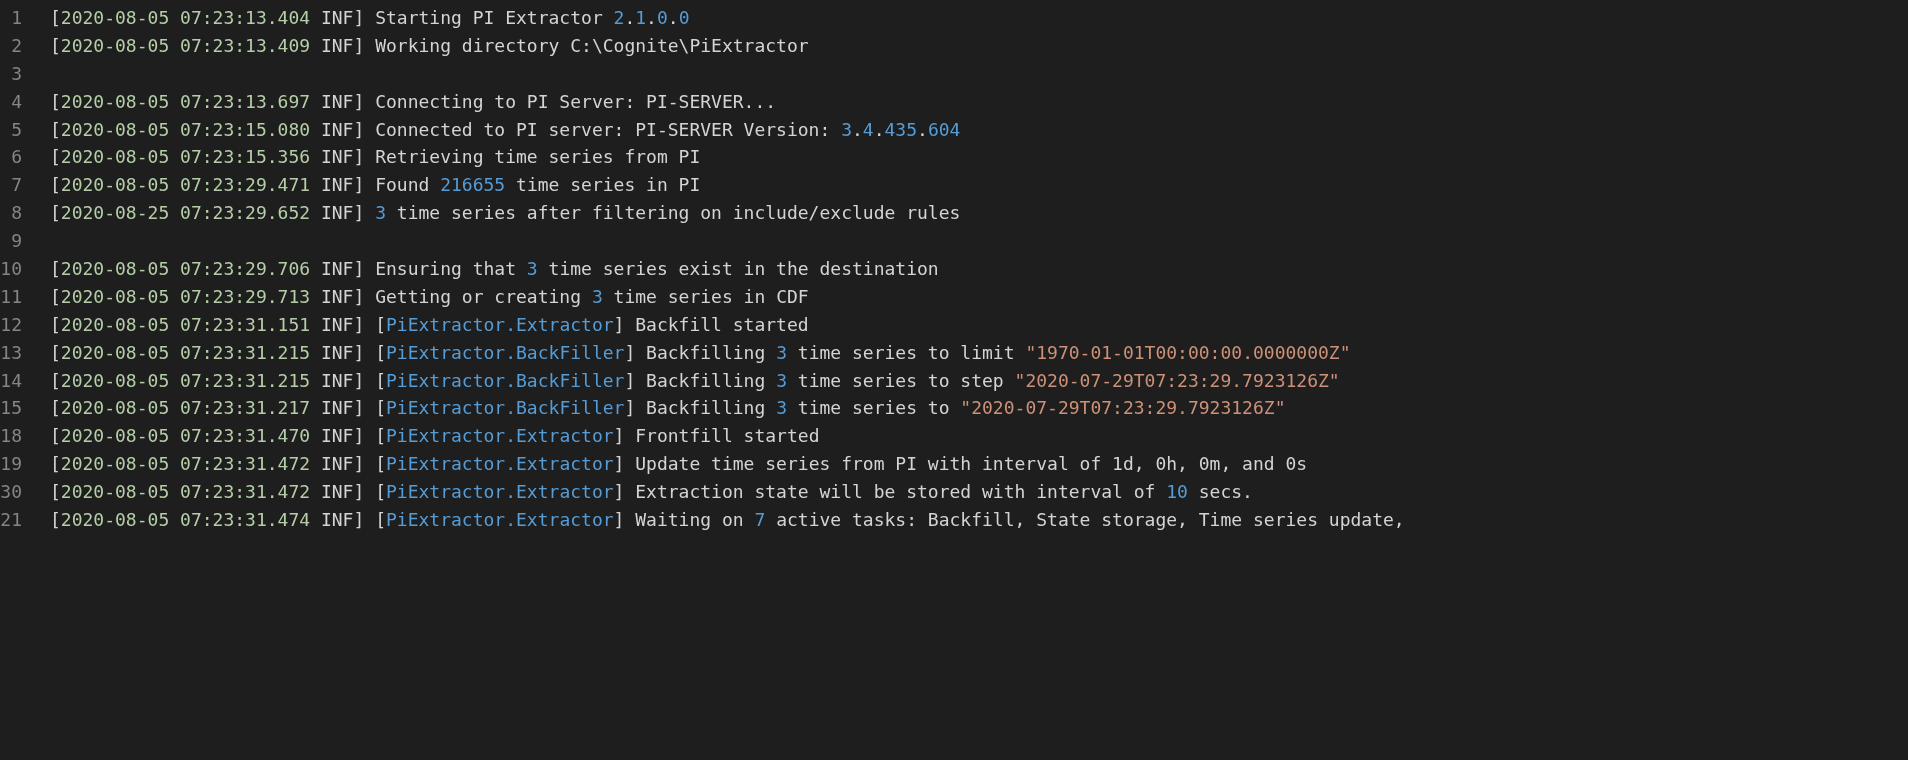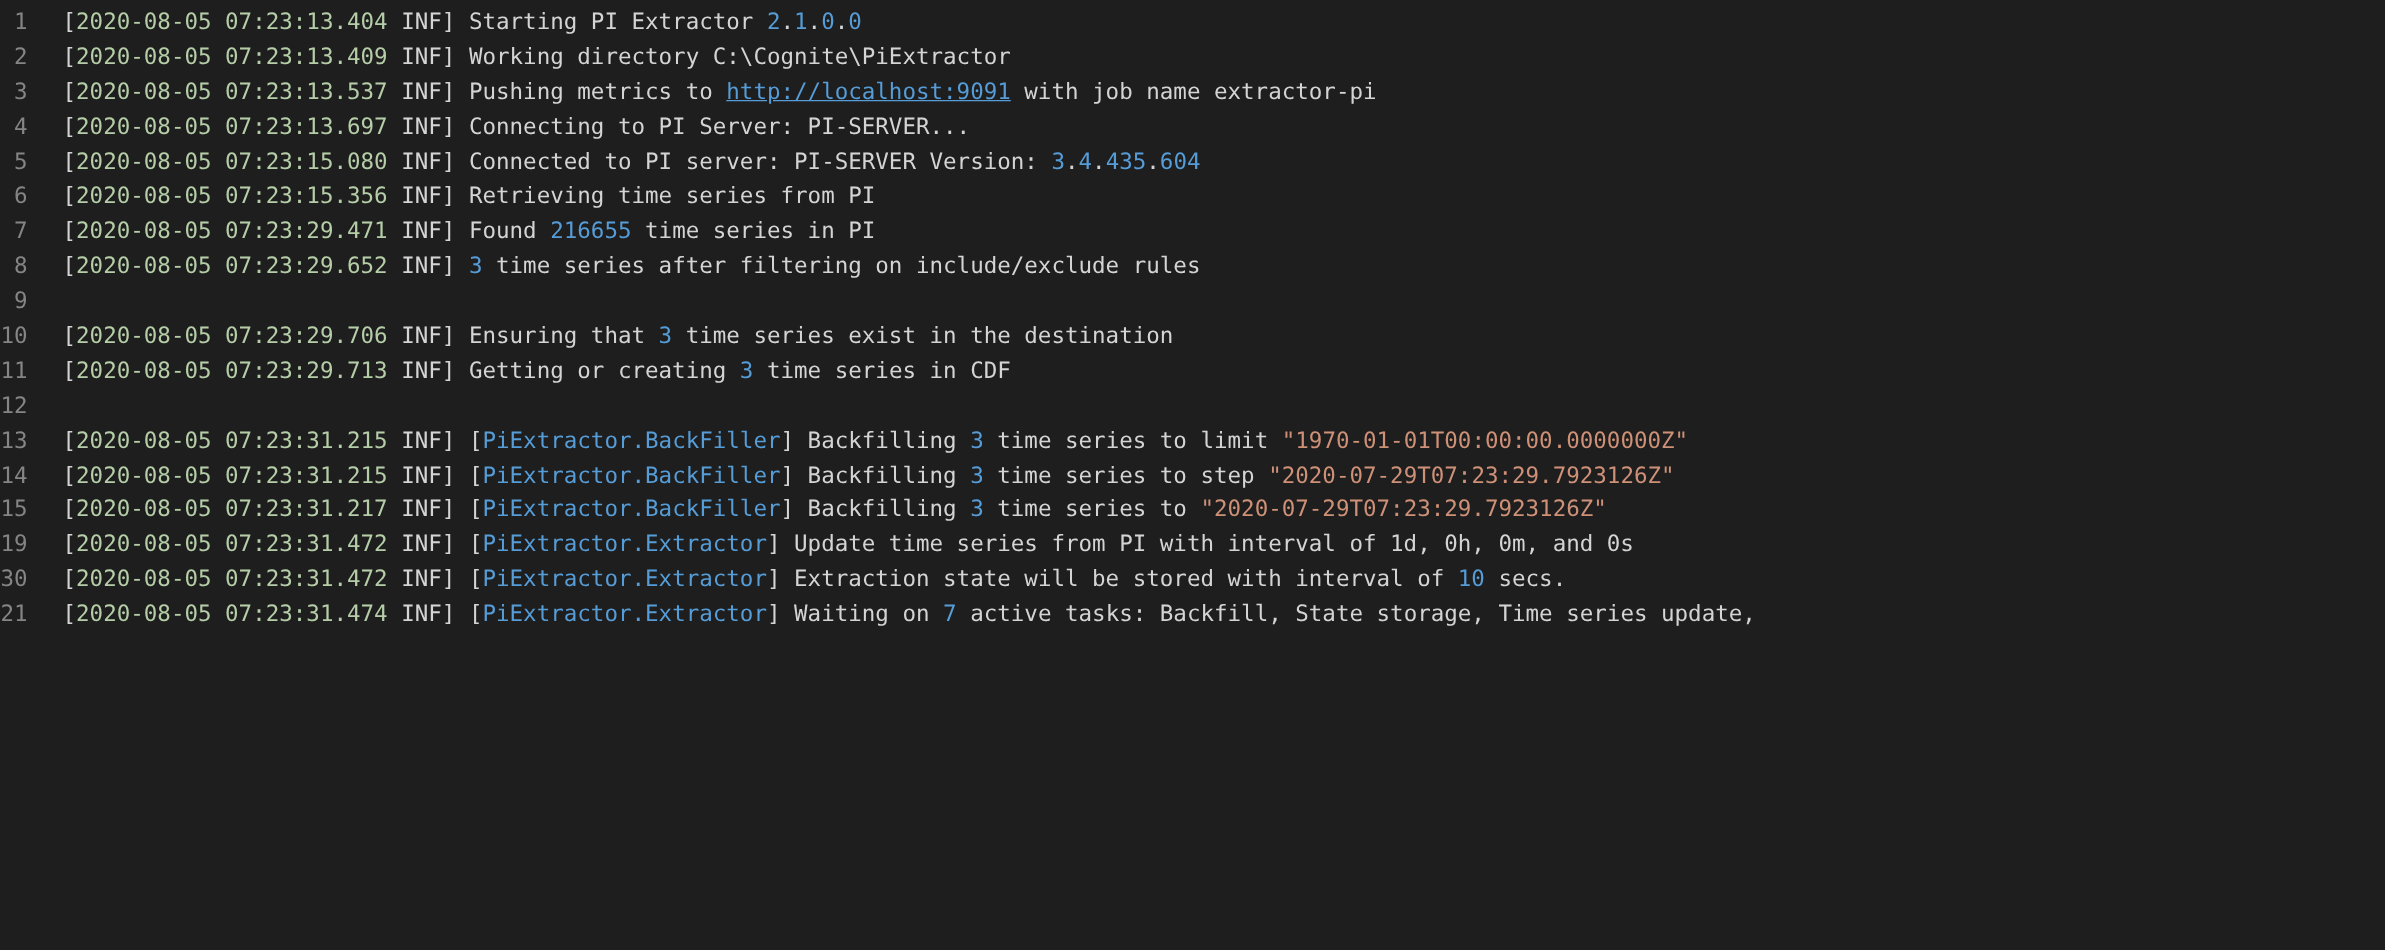--- a/index.html
+++ b/index.html
@@ -44,67 +44,71 @@
     <div class="line">
       <span class="gutter">1</span>
       <span class="content"><span class="bracket">[</span><span class="ts">2020-08-05 07:23:13.404</span><span class="bracket"> </span><span class="level">INF</span><span class="bracket">] </span><span class="text">Starting PI Extractor </span><span class="num">2</span><span class="text">.</span><span class="num">1</span><span class="text">.</span><span class="num">0</span><span class="text">.</span><span class="num">0</span></span>
     </div>
     <div class="line">
       <span class="gutter">2</span>
       <span class="content"><span class="bracket">[</span><span class="ts">2020-08-05 07:23:13.409</span><span class="bracket"> </span><span class="level">INF</span><span class="bracket">] </span><span class="text">Working directory C:\Cognite\PiExtractor</span></span>
     </div>
     <div class="line">
       <span class="gutter">3</span>
-      <span class="content"><span class="bracket">[</span><span class="ts">2020-08-05 07:23:13.537</span><span class="bracket"> </span><span class="level">INF</span><span class="bracket">] </span><span class="text">Pushing metrics to </span><span class="link">http://localhost:9091</span><span class="text"> with job name extractor-pi</span></span>
     </div>
     <div class="line">
       <span class="gutter">4</span>
       <span class="content"><span class="bracket">[</span><span class="ts">2020-08-05 07:23:13.697</span><span class="bracket"> </span><span class="level">INF</span><span class="bracket">] </span><span class="text">Connecting to PI Server: PI-SERVER...</span></span>
     </div>
     <div class="line">
       <span class="gutter">5</span>
       <span class="content"><span class="bracket">[</span><span class="ts">2020-08-05 07:23:15.080</span><span class="bracket"> </span><span class="level">INF</span><span class="bracket">] </span><span class="text">Connected to PI server: PI-SERVER Version: </span><span class="num">3</span><span class="text">.</span><span class="num">4</span><span class="text">.</span><span class="num">435</span><span class="text">.</span><span class="num">604</span></span>
     </div>
     <div class="line">
       <span class="gutter">6</span>
       <span class="content"><span class="bracket">[</span><span class="ts">2020-08-05 07:23:15.356</span><span class="bracket"> </span><span class="level">INF</span><span class="bracket">] </span><span class="text">Retrieving time series from PI</span></span>
     </div>
     <div class="line">
       <span class="gutter">7</span>
       <span class="content"><span class="bracket">[</span><span class="ts">2020-08-05 07:23:29.471</span><span class="bracket"> </span><span class="level">INF</span><span class="bracket">] </span><span class="text">Found </span><span class="num">216655</span><span class="text"> time series in PI</span></span>
     </div>
     <div class="line">
       <span class="gutter">8</span>
-      <span class="content"><span class="bracket">[</span><span class="ts">2020-08-05 07:23:29.652</span><span class="bracket"> </span><span class="level">INF</span><span class="bracket">] </span><span class="num">3</span><span class="text"> time series after filtering on include/exclude rules</span></span>
+      <span class="content"><span class="bracket">[</span><span class="ts">2020-08-25 07:23:29.652</span><span class="bracket"> </span><span class="level">INF</span><span class="bracket">] </span><span class="num">3</span><span class="text"> time series after filtering on include/exclude rules</span></span>
     </div>
     <div class="line">
       <span class="gutter">9</span>
     </div>
     <div class="line">
       <span class="gutter">10</span>
       <span class="content"><span class="bracket">[</span><span class="ts">2020-08-05 07:23:29.706</span><span class="bracket"> </span><span class="level">INF</span><span class="bracket">] </span><span class="text">Ensuring that </span><span class="num">3</span><span class="text"> time series exist in the destination</span></span>
     </div>
     <div class="line">
       <span class="gutter">11</span>
       <span class="content"><span class="bracket">[</span><span class="ts">2020-08-05 07:23:29.713</span><span class="bracket"> </span><span class="level">INF</span><span class="bracket">] </span><span class="text">Getting or creating </span><span class="num">3</span><span class="text"> time series in CDF</span></span>
     </div>
     <div class="line">
       <span class="gutter">12</span>
+      <span class="content"><span class="bracket">[</span><span class="ts">2020-08-05 07:23:31.151</span><span class="bracket"> </span><span class="level">INF</span><span class="bracket">] </span><span class="text">[</span><span class="class">PiExtractor.Extractor</span><span class="text">] Backfill started</span></span>
     </div>
     <div class="line">
       <span class="gutter">13</span>
       <span class="content"><span class="bracket">[</span><span class="ts">2020-08-05 07:23:31.215</span><span class="bracket"> </span><span class="level">INF</span><span class="bracket">] </span><span class="text">[</span><span class="class">PiExtractor.BackFiller</span><span class="text">] Backfilling </span><span class="num">3</span><span class="text"> time series to limit </span><span class="str">"1970-01-01T00:00:00.0000000Z"</span></span>
     </div>
     <div class="line">
       <span class="gutter">14</span>
       <span class="content"><span class="bracket">[</span><span class="ts">2020-08-05 07:23:31.215</span><span class="bracket"> </span><span class="level">INF</span><span class="bracket">] </span><span class="text">[</span><span class="class">PiExtractor.BackFiller</span><span class="text">] Backfilling </span><span class="num">3</span><span class="text"> time series to step </span><span class="str">"2020-07-29T07:23:29.7923126Z"</span></span>
     </div>
     <div class="line">
       <span class="gutter">15</span>
       <span class="content"><span class="bracket">[</span><span class="ts">2020-08-05 07:23:31.217</span><span class="bracket"> </span><span class="level">INF</span><span class="bracket">] </span><span class="text">[</span><span class="class">PiExtractor.BackFiller</span><span class="text">] Backfilling </span><span class="num">3</span><span class="text"> time series to </span><span class="str">"2020-07-29T07:23:29.7923126Z"</span></span>
+    </div>
+    <div class="line">
+      <span class="gutter">18</span>
+      <span class="content"><span class="bracket">[</span><span class="ts">2020-08-05 07:23:31.470</span><span class="bracket"> </span><span class="level">INF</span><span class="bracket">] </span><span class="text">[</span><span class="class">PiExtractor.Extractor</span><span class="text">] Frontfill started</span></span>
     </div>
     <div class="line">
       <span class="gutter">19</span>
       <span class="content"><span class="bracket">[</span><span class="ts">2020-08-05 07:23:31.472</span><span class="bracket"> </span><span class="level">INF</span><span class="bracket">] </span><span class="text">[</span><span class="class">PiExtractor.Extractor</span><span class="text">] Update time series from PI with interval of 1d, 0h, 0m, and 0s</span></span>
     </div>
     <div class="line">
       <span class="gutter">30</span>
       <span class="content"><span class="bracket">[</span><span class="ts">2020-08-05 07:23:31.472</span><span class="bracket"> </span><span class="level">INF</span><span class="bracket">] </span><span class="text">[</span><span class="class">PiExtractor.Extractor</span><span class="text">] Extraction state will be stored with interval of </span><span class="num">10</span><span class="text"> secs.</span></span>
     </div>
     <div class="line">

